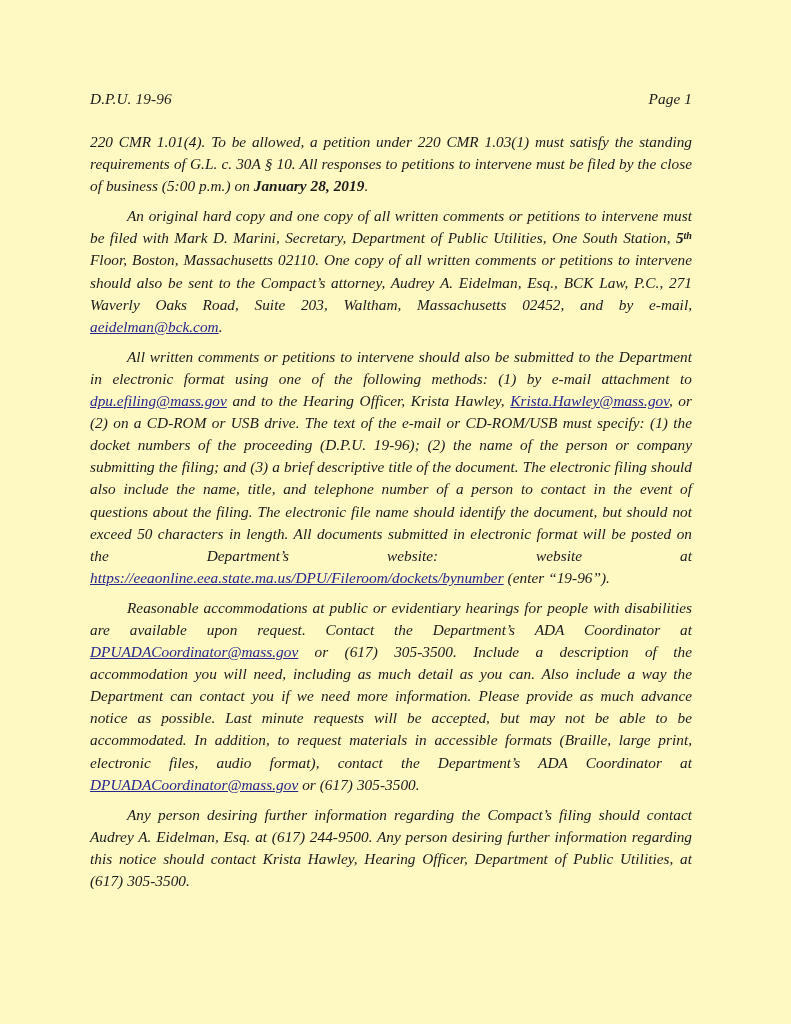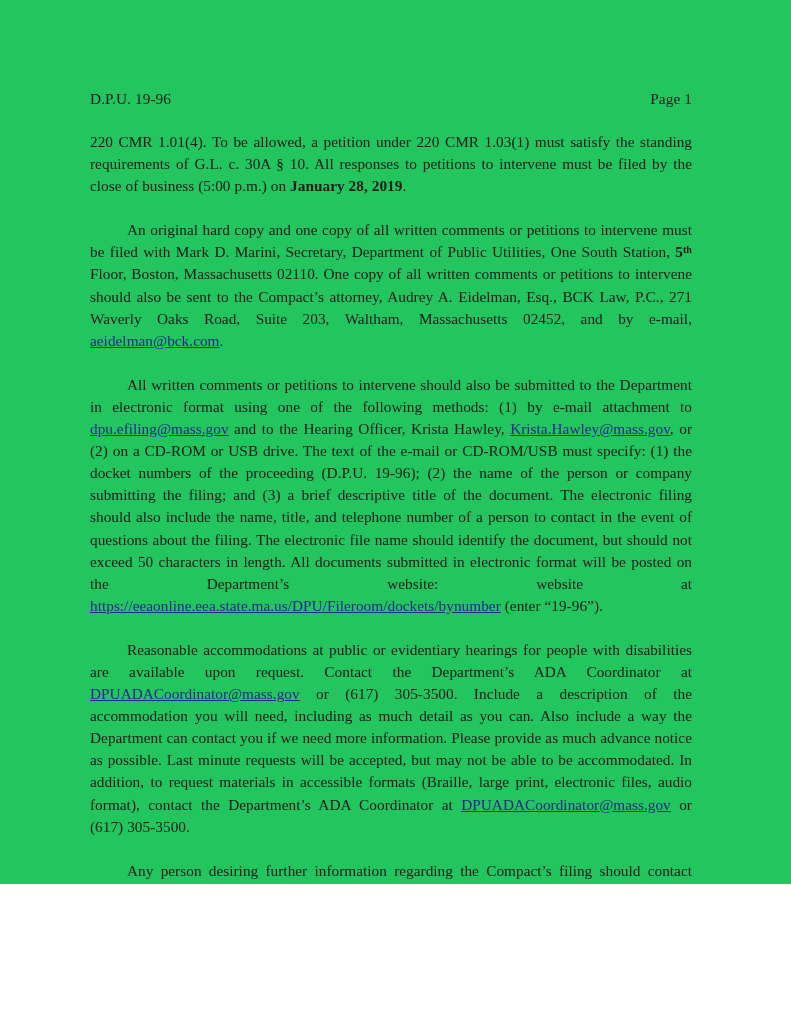--- a/index.html
+++ b/index.html
@@ -7,24 +7,25 @@
     padding: 0;
     background: #ffffff;
   }
   body {
     font-family: "Liberation Serif", "DejaVu Serif", serif;
     color: #1a1a1a;
   }
   .page {
     position: relative;
     width: 791px;
-    height: 884px;
-    background: #22c55e;
+    height: 1024px;
+    background: #fef9c3;
     overflow: hidden;
     box-sizing: border-box;
+    font-style: italic;
   }
   .content {
     position: absolute;
     left: 90px;
     top: 88px;
     width: 602px;
   }
   .doc-header {
     display: flex;
     justify-content: space-between;
@@ -44,21 +45,21 @@
     margin: 0 0 0 0;
     font-size: 15.3px;
     line-height: 22.1px;
     text-align: justify;
     text-justify: inter-word;
     letter-spacing: 0.02px;
     word-spacing: 0.1px;
     hyphens: none;
   }
   p.para + p.para {
-    margin-top: 22px;
+    margin-top: 8px;
   }
   p.indent {
     text-indent: 37px;
   }
   .b {
     font-weight: bold;
   }
   sup.ord {
     font-size: 0.66em;
     vertical-align: 0.42em;
@@ -84,16 +85,16 @@
     </div>
 
     <p class="para"><span>220 CMR 1.01(4).  To be allowed, a petition under 220 CMR 1.03(1) must satisfy the standing requirements of G.L. c. 30A § 10.  All responses to petitions to intervene must be filed by the close of business (5:00 p.m.) on </span><span class="b">January 28, 2019</span><span>.</span></p>
 
     <p class="para indent"><span>An original hard copy and one copy of all written comments or petitions to intervene must be filed with Mark D. Marini, Secretary, Department of Public Utilities, One South Station, </span><span class="b">5</span><sup class="ord">th</sup><span> Floor, Boston, Massachusetts 02110.  One copy of all written comments or petitions to intervene should also be sent to the Compact’s attorney, Audrey A. Eidelman, Esq., BCK Law, P.C., 271 Waverly Oaks Road, Suite 203, Waltham, Massachusetts 02452, and by e-mail, </span><span class="link">aeidelman@bck.com</span><span>.</span></p>
 
     <p class="para indent"><span>All written comments or petitions to intervene should also be submitted to the Department in electronic format using one of the following methods:  (1) by e-mail attachment to </span><span class="link">dpu.efiling@mass.gov</span><span> and to the Hearing Officer, Krista Hawley, </span><span class="link">Krista.Hawley@mass.gov</span><span>, or (2) on a CD-ROM or USB drive.  The text of the e-mail or CD-ROM/USB must specify:  (1) the docket numbers of the proceeding (D.P.U. 19-96); (2) the name of the person or company submitting the filing; and (3) a brief descriptive title of the document.  The electronic filing should also include the name, title, and telephone number of a person to contact in the event of questions about the filing.  The electronic file name should identify the document, but should not exceed 50 characters in length.  All documents submitted in electronic format will be posted on the Department’s website: website at </span><span class="link">https://eeaonline.eea.state.ma.us/DPU/Fileroom/dockets/bynumber</span><span> (enter “19-96”).</span></p>
 
     <p class="para indent"><span>Reasonable accommodations at public or evidentiary hearings for people with disabilities are available upon request.  Contact the Department’s ADA Coordinator at </span><span class="link">DPUADACoordinator@mass.gov</span><span> or (617) 305-3500.  Include a description of the accommodation you will need, including as much detail as you can.  Also include a way the Department can contact you if we need more information.  Please provide as much advance notice as possible.  Last minute requests will be accepted, but may not be able to be accommodated.  In addition, to request materials in accessible formats (Braille, large print, electronic files, audio format), contact the Department’s ADA Coordinator at </span><span class="link">DPUADACoordinator@mass.gov</span><span> or (617) 305-3500.</span></p>
 
-    <p class="para indent"><span>Any person desiring further information regarding the Compact’s filing should contact Audrey A. Eidelman, Esq. at (617) 244-9500.  Any person desiring further information regarding this notice should contact Krista Hawley, Hearing Officer, Department of Public Utilities, at (617) 305-4000.</span></p>
+    <p class="para indent"><span>Any person desiring further information regarding the Compact’s filing should contact Audrey A. Eidelman, Esq. at (617) 244-9500.  Any person desiring further information regarding this notice should contact Krista Hawley, Hearing Officer, Department of Public Utilities, at (617) 305-3500.</span></p>
 
   </div>
 </div>
 
 </body></html>

